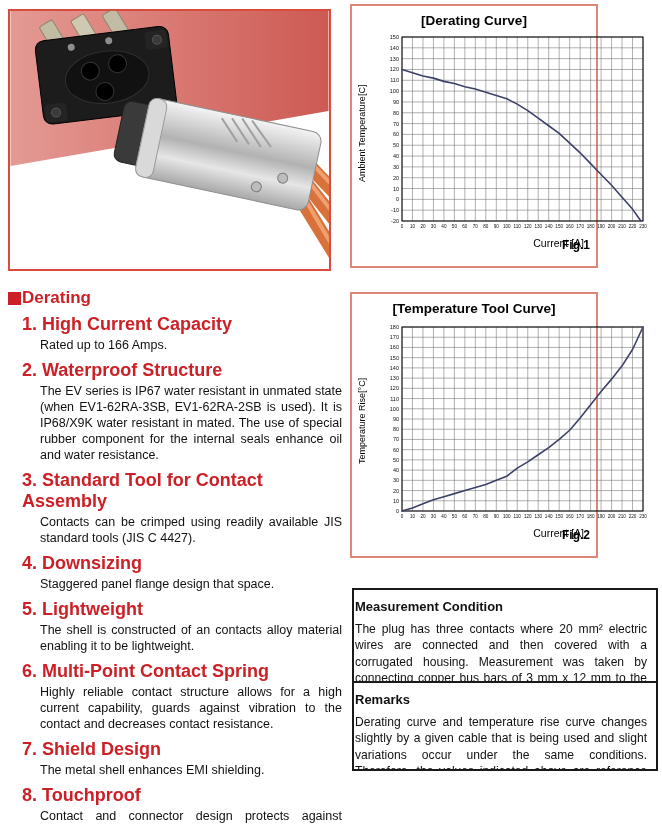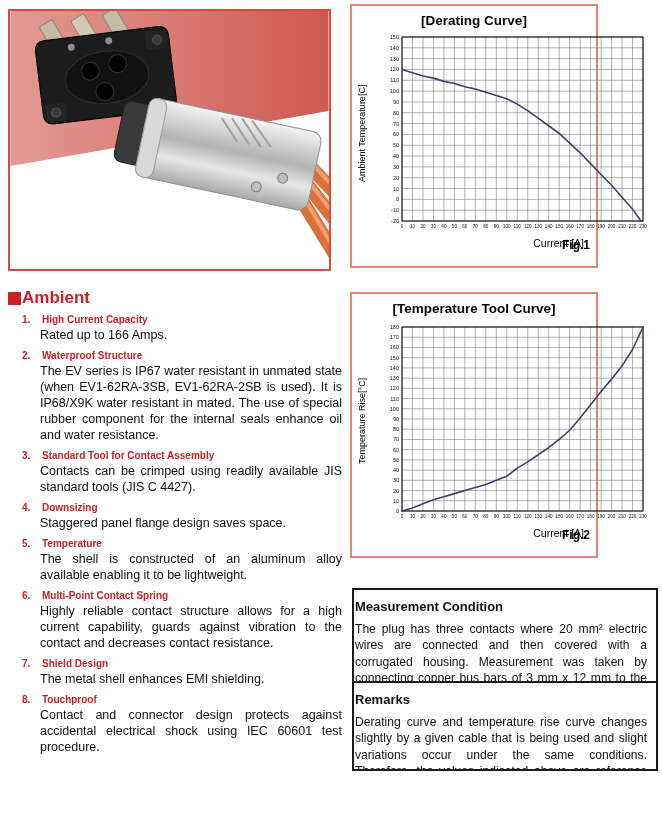--- a/index.html
+++ b/index.html
@@ -44,21 +44,21 @@
   .features-heading{
     display:flex;align-items:center;font-size:17px;font-weight:bold;
     color:var(--accent-red);margin-bottom:6px;
   }
   .features-heading .sq{
     width:13px;height:13px;background:var(--accent-red);
     display:inline-block;margin-right:1px;
   }
   .feat-item{margin-bottom:7px;}
   .feat-head{
-    padding-left:14px;color:var(--accent-red);font-weight:bold;font-size:10px;
+    padding-left:14px;color:var(--accent-red);font-weight:bold;font-size:18px;
     margin-bottom:2px;
   }
   .feat-head .num{display:inline-block;min-width:20px;}
   .feat-body{
     margin-left:32px;margin-right:2px;font-size:12.5px;line-height:1.28;
     text-align:justify;color:#111;
   }
   
   .note-box{
     position:absolute;left:352px;width:306px;border:2px solid var(--note-border);
@@ -322,42 +322,42 @@
           <rect x="24" y="5" width="241" height="184" fill="none" stroke="#000" stroke-width="1"></rect>
           <polyline points="24,189 34.47826086956522,185.93333333333334 44.95652173913044,181.84444444444446 55.434782608695656,177.75555555555556 65.91304347826087,174.6888888888889 76.3913043478261,171.62222222222223 86.86956521739131,168.55555555555554 97.34782608695653,165.48888888888888 107.82608695652173,162.42222222222222 118.30434782608697,158.33333333333334 128.7826086956522,154.24444444444444 139.26086956521738,146.06666666666666 149.73913043478262,139.93333333333334 160.2173913043478,132.77777777777777 170.69565217391306,125.62222222222222 181.17391304347825,117.44444444444446 191.65217391304347,108.24444444444444 202.1304347826087,95.97777777777779 212.60869565217394,82.68888888888888 223.08695652173913,69.39999999999999 233.56521739130434,57.13333333333333 244.04347826086956,43.84444444444444 254.52173913043478,27.488888888888887 265,5" fill="none" stroke="#3c4168" stroke-width="1.6" stroke-linejoin="round" stroke-linecap="round"></polyline>
         </svg></div>
     <div class="fig-xlabel">Current [A]</div>
     <div class="fig-label">Fig.2</div>
   </div>
 
   <div class="features">
     <div class="features-heading">
       <span class="sq"></span>
-      <span>Ambient</span>
+      <span>Derating</span>
     </div>
 
     <div class="feat-item">
       <div class="feat-head"><span class="num">1.</span><span>High Current Capacity</span></div>
       <div class="feat-body">Rated up to 166 Amps.</div>
     </div>
     <div class="feat-item">
       <div class="feat-head"><span class="num">2.</span><span>Waterproof Structure</span></div>
       <div class="feat-body">The EV series is IP67 water resistant in unmated state (when EV1-62RA-3SB, EV1-62RA-2SB is used). It is IP68/X9K water resistant in mated. The use of special rubber component for the internal seals enhance oil and water resistance.</div>
     </div>
     <div class="feat-item">
       <div class="feat-head"><span class="num">3.</span><span>Standard Tool for Contact Assembly</span></div>
       <div class="feat-body">Contacts can be crimped using readily available JIS standard tools (JIS C 4427).</div>
     </div>
     <div class="feat-item">
       <div class="feat-head"><span class="num">4.</span><span>Downsizing</span></div>
-      <div class="feat-body">Staggered panel flange design saves space.</div>
-    </div>
-    <div class="feat-item">
-      <div class="feat-head"><span class="num">5.</span><span>Temperature</span></div>
-      <div class="feat-body">The shell is constructed of an aluminum alloy available enabling it to be lightweight.</div>
+      <div class="feat-body">Staggered panel flange design that space.</div>
+    </div>
+    <div class="feat-item">
+      <div class="feat-head"><span class="num">5.</span><span>Lightweight</span></div>
+      <div class="feat-body">The shell is constructed of an contacts alloy material enabling it to be lightweight.</div>
     </div>
     <div class="feat-item">
       <div class="feat-head"><span class="num">6.</span><span>Multi-Point Contact Spring</span></div>
       <div class="feat-body">Highly reliable contact structure allows for a high current capability, guards against vibration to the contact and decreases contact resistance.</div>
     </div>
     <div class="feat-item">
       <div class="feat-head"><span class="num">7.</span><span>Shield Design</span></div>
       <div class="feat-body">The metal shell enhances EMI shielding.</div>
     </div>
     <div class="feat-item">

